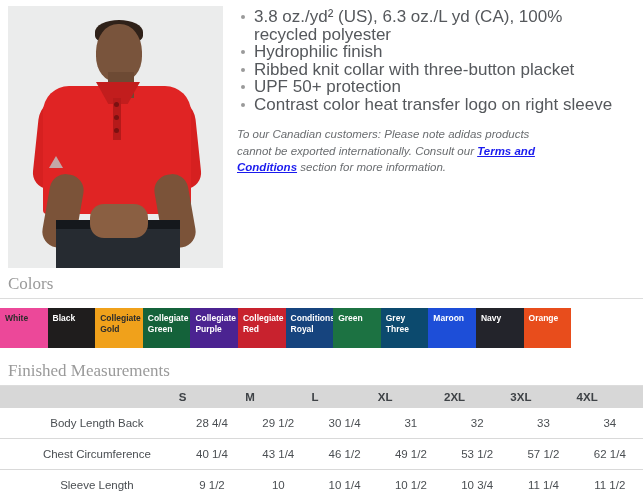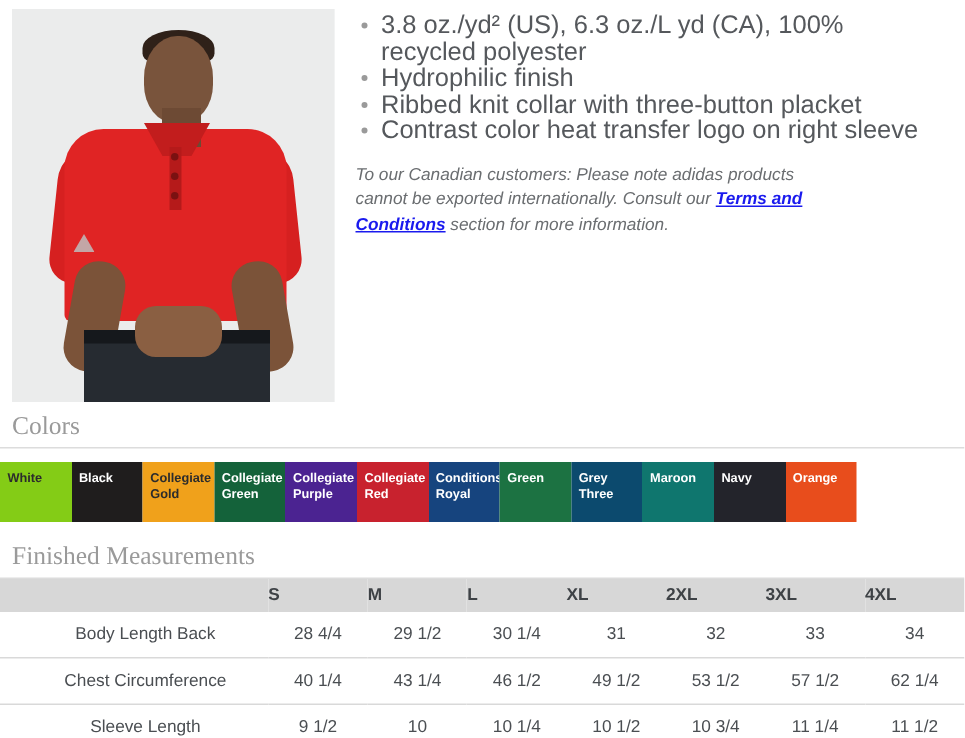--- a/index.html
+++ b/index.html
@@ -282,44 +282,45 @@
     <div class="ph-pants"></div>
     <div class="ph-belt"></div>
     <div class="ph-hands"></div>
   </div>
 
   <div class="features">
     <ul class="feature-list">
       <li><span>3.8 oz./yd² (US), 6.3 oz./L yd (CA), 100% recycled polyester</span></li>
       <li><span>Hydrophilic finish</span></li>
       <li><span>Ribbed knit collar with three-button placket</span></li>
+      <li><span>UPF 50+ protection</span></li>
       <li><span>Contrast color heat transfer logo on right sleeve</span></li>
     </ul>
 
     <p class="canada-note"><span>To our Canadian customers: Please note adidas products cannot be exported internationally. Consult our </span><a href="#" style="color: rgb(26, 26, 238);">Terms and Conditions</a><span> section for more information.</span></p>
   </div>
 </div>
 
 <div class="colors-section">
   <div class="colors-heading-wrap">
     <h2 class="section-heading">Colors</h2>
     <div class="heading-rule"></div>
   </div>
 
   <div class="swatches">
-    <div class="swatch" style="background: #84cc16; color: rgb(44, 44, 44);"><span>White</span></div>
+    <div class="swatch" style="background: #ec4899; color: rgb(44, 44, 44);"><span>White</span></div>
     <div class="swatch" style="background: rgb(31, 29, 29); color: rgb(255, 255, 255);"><span>Black</span></div>
     <div class="swatch" style="background: rgb(240, 161, 27); color: rgb(44, 44, 44);"><span>Collegiate Gold</span></div>
     <div class="swatch" style="background: rgb(20, 98, 58); color: rgb(255, 255, 255);"><span>Collegiate Green</span></div>
     <div class="swatch" style="background: rgb(75, 35, 145); color: rgb(255, 255, 255);"><span>Collegiate Purple</span></div>
     <div class="swatch" style="background: rgb(200, 34, 46); color: rgb(255, 255, 255);"><span>Collegiate Red</span></div>
     <div class="swatch" style="background: rgb(22, 68, 126); color: rgb(255, 255, 255);"><span>Conditions Royal</span></div>
     <div class="swatch" style="background: rgb(28, 114, 66); color: rgb(255, 255, 255);"><span>Green</span></div>
     <div class="swatch" style="background: #0c4a6e; color: rgb(255, 255, 255);"><span>Grey Three</span></div>
-    <div class="swatch" style="background: #0f766e; color: rgb(255, 255, 255);"><span>Maroon</span></div>
+    <div class="swatch" style="background: #1d4ed8; color: rgb(255, 255, 255);"><span>Maroon</span></div>
     <div class="swatch" style="background: rgb(35, 36, 43); color: rgb(255, 255, 255);"><span>Navy</span></div>
     <div class="swatch" style="background: rgb(232, 77, 28); color: rgb(255, 255, 255);"><span>Orange</span></div>
   </div>
 </div>
 
 <div class="measure-section">
   <div class="measure-heading-wrap">
     <h2 class="section-heading">Finished Measurements</h2>
     <div class="heading-rule"></div>
   </div>

